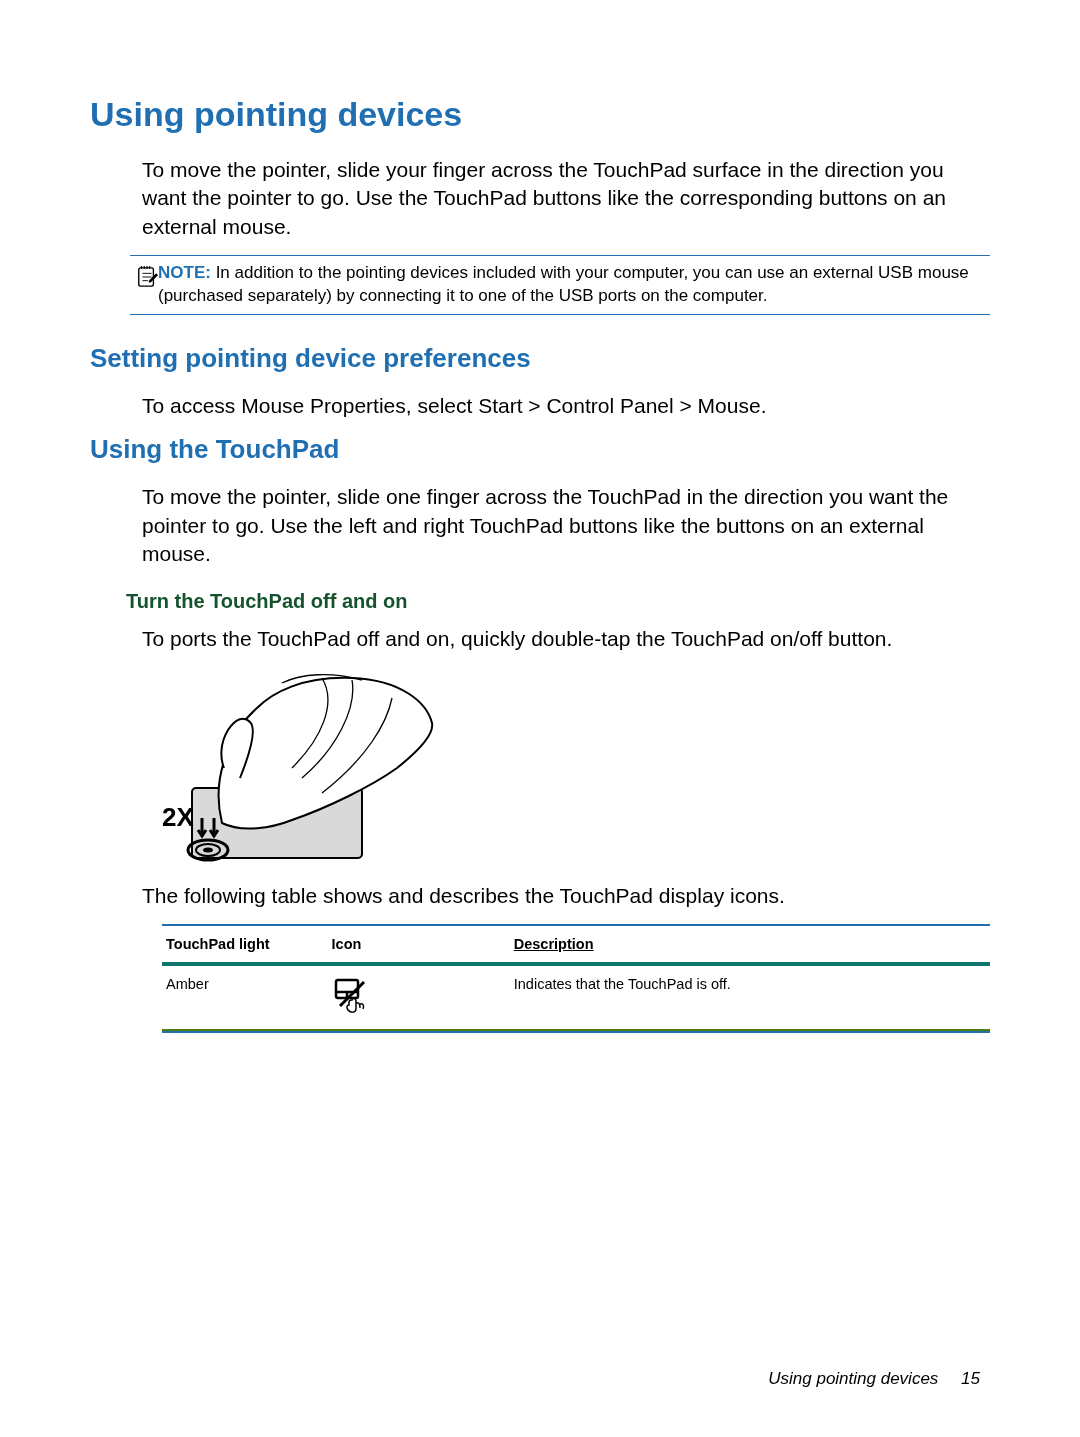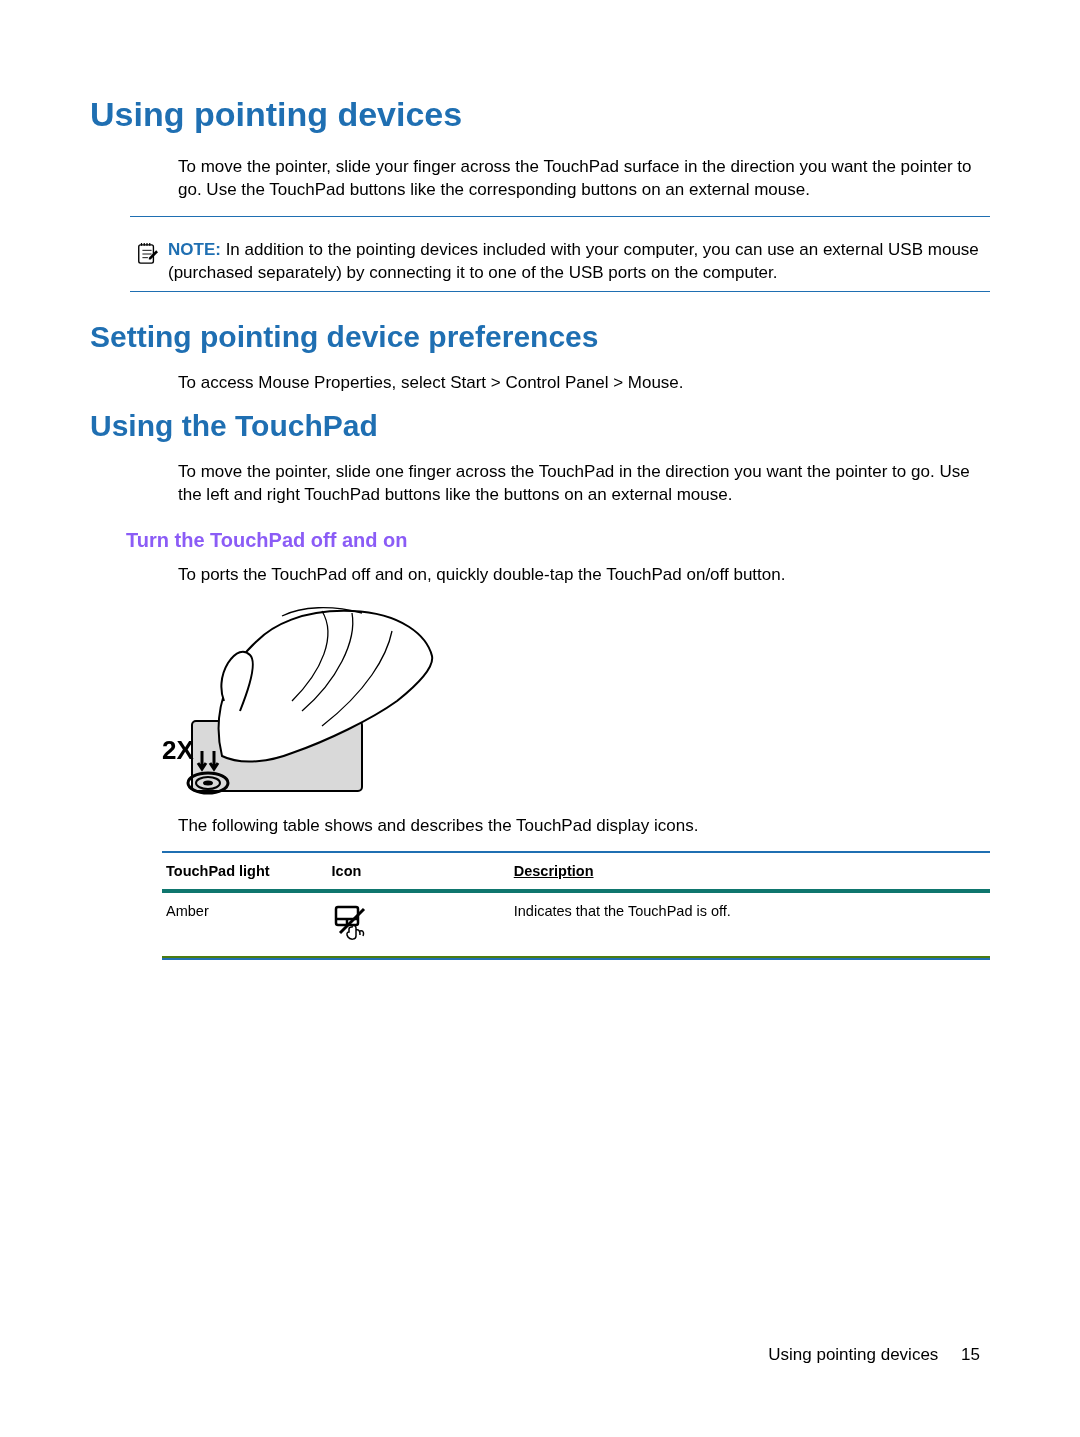--- a/index.html
+++ b/index.html
@@ -12,51 +12,50 @@
       position: relative;
       padding: 95px 90px 60px 90px;
     }
     .h1 {
       color: #1f6fb2;
       font-size: 34px;
       font-weight: bold;
       margin-bottom: 22px;
     }
     .body-p {
-      font-size: 17px;
+      font-size: 21px;
       line-height: 1.35;
-      margin-left: 88px;
+      margin-left: 52px;
       margin-bottom: 14px;
     }
     .note-box {
       margin: 14px 0 28px 40px;
-      padding: 22px 0 6px 6px;
+      padding: 6px 0 6px 6px;
       border-top: 1.5px solid #1f6fb2;
       border-bottom: 1.5px solid #1f6fb2;
       display: flex;
       align-items: flex-start;
-      gap: 10px;
       justify-content: flex-end;
     }
     .note-icon {
       flex: 0 0 22px;
       width: 22px;
       height: 26px;
       margin-top: 2px;
     }
     .note-text { font-size: 17px; line-height: 1.35; }
     .note-label { color: #1f6fb2; font-weight: bold; }
     .h2 {
       color: #1f6fb2;
-      font-size: 30px;
+      font-size: 26px;
       font-weight: bold;
       margin-bottom: 18px;
     }
     .h3 {
-      color: #8b5cf6;
+      color: #14532d;
       font-size: 20px;
       font-weight: bold;
       margin-left: 36px;
       margin-bottom: 12px;
       margin-top: 22px;
     }
     .inline-bold { font-weight: normal; }
     .illus {
       margin: 14px 0 10px 72px;
       width: 280px;
@@ -83,23 +82,24 @@
       padding: 10px 4px;
       vertical-align: top;
     }
     .tbl tr.row-sep td { border-bottom: 2px solid #4d7c0f; }
     .col-light { width: 20%; }
     .col-icon  { width: 22%; }
     .col-desc  { width: 58%; text-decoration: underline; }
     .icon-cell svg { width: 40px; height: 40px; }
     .footer {
       position: absolute;
-      bottom: 72px;
+      bottom: 48px;
       right: 100px;
       font-size: 17px;
+      font-style: italic;
     }
     .page-num { margin-left: 18px; }
     .sec-spacer-lg { margin-top: 10px; }
   </style>
 </head>
 <body>
 
 <h1 class="h1">Using pointing devices</h1>
 
 <p class="body-p">To move the pointer, slide your finger across the TouchPad surface in the direction you want the pointer to go. Use the TouchPad buttons like the corresponding buttons on an external mouse.</p>

